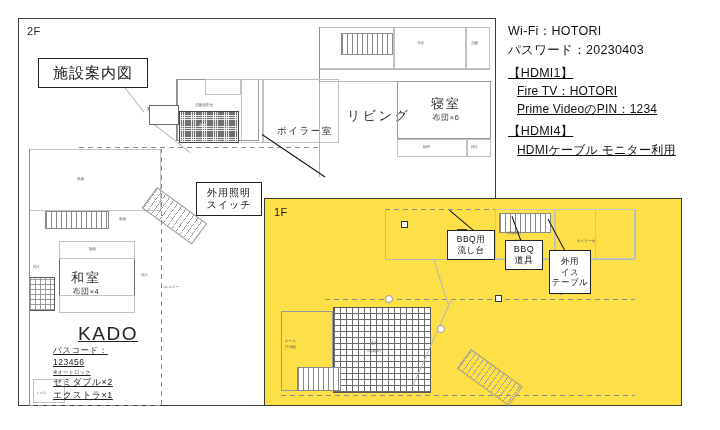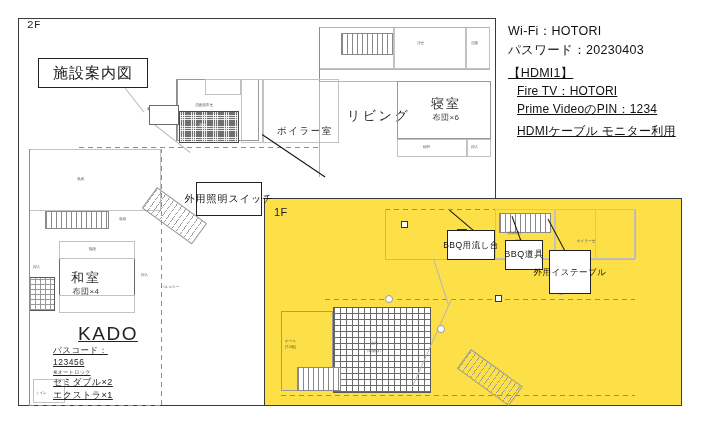--- a/index.html
+++ b/index.html
@@ -31,21 +31,21 @@
   }
   #floor-2f { left: 18px; top: 18px; width: 478px; height: 388px; }
   #floor-1f { left: 264px; top: 198px; width: 418px; height: 208px; background:#fde047; z-index: 5; }
 
   .floor-tag {
     position: absolute;
     font-size: 11px;
     color: #222;
     letter-spacing: .5px;
   }
-  #tag-2f { left: 8px; top: 0; font-family: Liberation Mono, monospace; }
+  #tag-2f { left: 8px; top: 6px; }
   #tag-1f { left: 9px; top: 7px; }
 
   
   .title-box {
     position: absolute;
     left: 38px;
     top: 58px;
     width: 108px;
     height: 28px;
     border: 1.6px solid #222;
@@ -163,21 +163,21 @@
   
   .callout {
     position: absolute;
     border: 1.4px solid #222;
     background: #fff;
     box-sizing: border-box;
     text-align: center;
     color: #111;
     z-index: 20;
     display: flex;
-    flex-direction: row;
+    flex-direction: column;
     align-items: center;
     justify-content: center;
     line-height: 1.25;
   }
   .callout span { display: block; white-space: nowrap; }
   #co-light  { left: 196px; top: 182px; width: 66px; height: 34px; font-size: 10px; letter-spacing: 1px; }
   #co-sink   { left: 447px; top: 230px; width: 48px; height: 30px; font-size: 8.5px; letter-spacing: .5px; }
   #co-tools  { left: 505px; top: 240px; width: 38px; height: 30px; font-size: 9px; letter-spacing: .5px; }
   #co-table  { left: 549px; top: 250px; width: 42px; height: 44px; font-size: 8.5px; letter-spacing: .5px; }
 
@@ -382,17 +382,18 @@
     <div class="line l1">Wi-Fi：HOTORI</div>
     <div class="line l1">パスワード：20230403</div>
 
     <div class="grp">
       <div class="line hd">【HDMI1】</div>
       <div class="line sub">Fire TV：HOTORI</div>
       <div class="line sub">Prime VideoのPIN：1234</div>
     </div>
 
     <div class="grp">
+      <div class="line hd">【HDMI4】</div>
       <div class="line sub">HDMIケーブル モニター利用</div>
     </div>
   </div>
 
 </div>
 
 </body></html>

